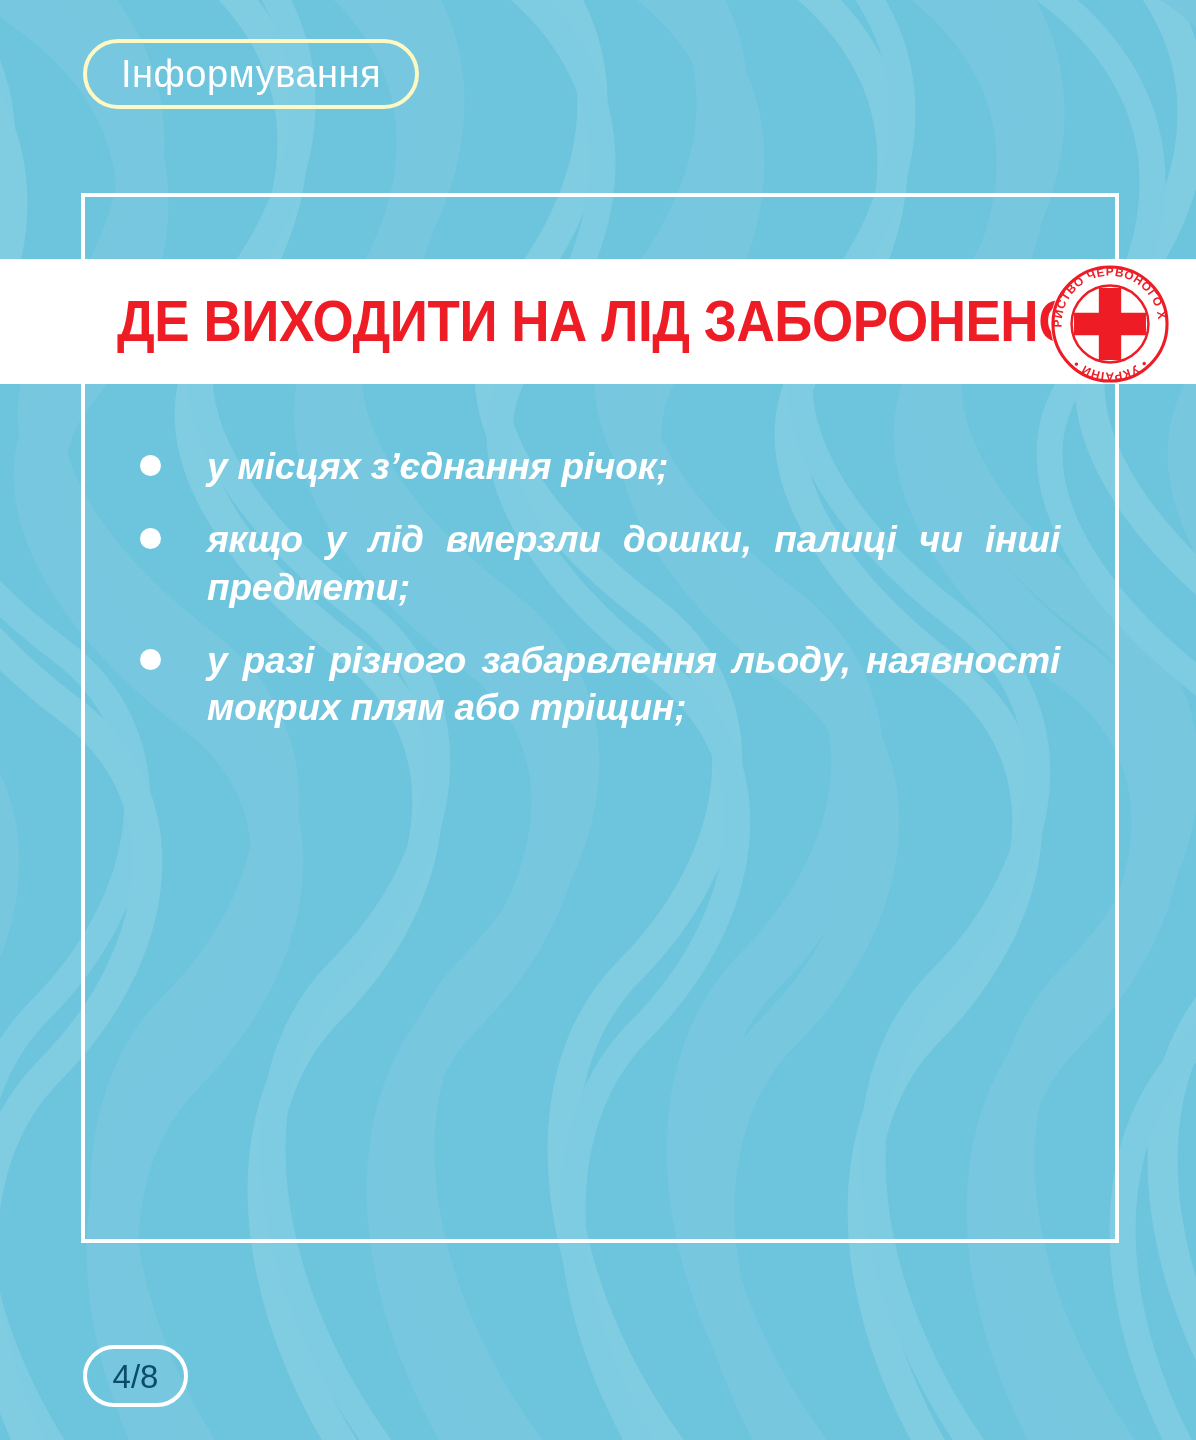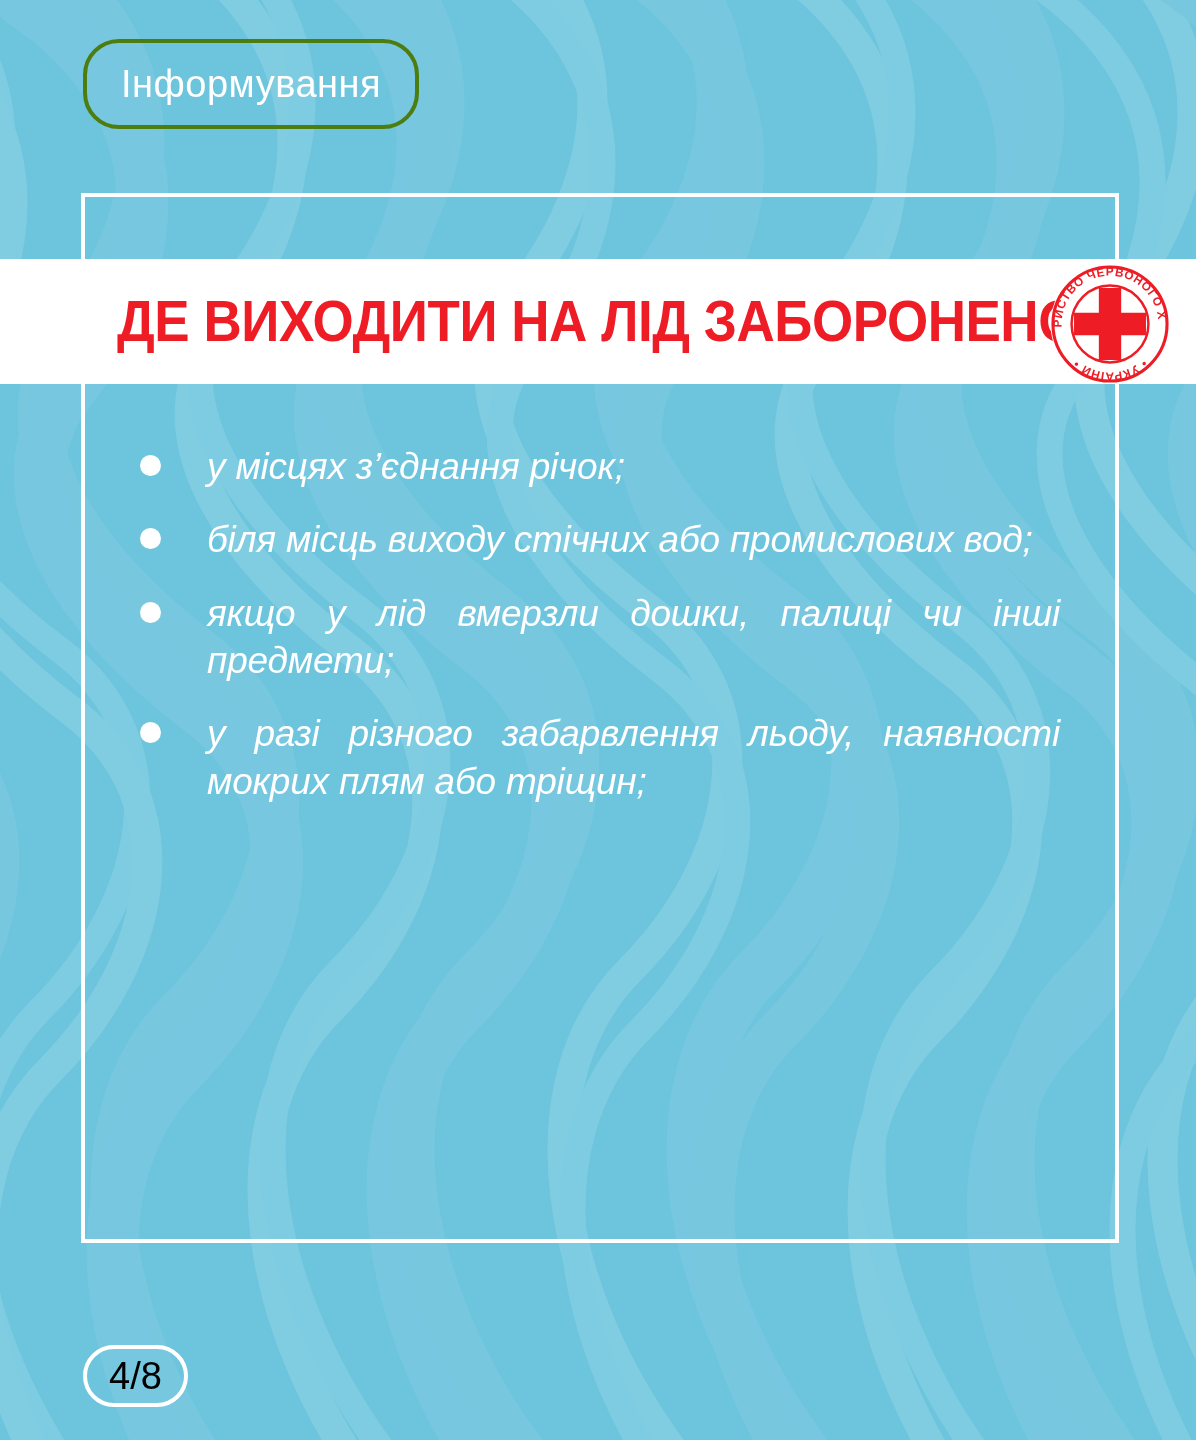--- a/index.html
+++ b/index.html
@@ -29,26 +29,26 @@
     height:1440px;
     z-index:0;
     pointer-events:none;
   }
 
   
   #topic-pill {
     position:absolute;
     left:83px;
     top:39px;
-    height:90px;
+    height:70px;
     padding:0 34px;
     display:flex;
     align-items:center;
     justify-content:center;
-    border:4px solid #4d7c0f;
+    border:4px solid #fef9c3;
     border-radius:36px;
     z-index:5;
   }
   #topic-pill .pill-label {
     color:#ffffff;
     font-size:38px;
     font-weight:400;
     letter-spacing:0.5px;
     line-height:1;
     white-space:nowrap;
@@ -126,21 +126,21 @@
     border-radius:50%;
     background:#ffffff;
     margin-top:12px;
     margin-right:46px;
   }
 
   .rule-text {
     flex:1 1 auto;
     color:#ffffff;
     font-size:37px;
-    font-weight:normal;
+    font-weight:bold;
     font-style:italic;
     line-height:1.28;
     text-align:justify;
     letter-spacing:-0.2px;
   }
   .rule-text.nojustify { text-align:left; }
 
   
   #page-pill {
     position:absolute;
@@ -149,22 +149,22 @@
     width:105px;
     height:62px;
     border:4px solid #ffffff;
     border-radius:32px;
     display:flex;
     align-items:center;
     justify-content:center;
     z-index:5;
   }
   #page-pill .page-label {
-    color:#000000;
-    font-size:38px;
+    color:#0c4a6e;
+    font-size:33px;
     font-weight:400;
     line-height:1;
   }
 </style>
 </head>
 <body>
 
 <div id="poster">
 
   <svg id="waves" viewBox="0 0 1196 1440" preserveAspectRatio="none" aria-hidden="true">
@@ -215,24 +215,20 @@
     <path d="M82,42 h36 v40 h40 v36 h-40 v40 h-36 v-40 h-40 v-36 h40 z" fill="#EE1C25"></path>
   </svg>
 
   <div id="rules-list">
 
     <div class="rule-item">
       <span class="rule-bullet"></span>
       <span class="rule-text nojustify">у місцях з’єднання річок;</span>
     </div>
 
-    <div class="rule-item">
-      <span class="rule-bullet"></span>
-      <span class="rule-text">біля місць виходу стічних або промислових вод;</span>
-    </div>
 
 
     <div class="rule-item">
       <span class="rule-bullet"></span>
       <span class="rule-text">якщо у лід вмерзли дошки, палиці чи інші предмети;</span>
     </div>
 
     <div class="rule-item">
       <span class="rule-bullet"></span>
       <span class="rule-text">у разі різного забарвлення льоду, наявності мокрих плям або тріщин;</span>

